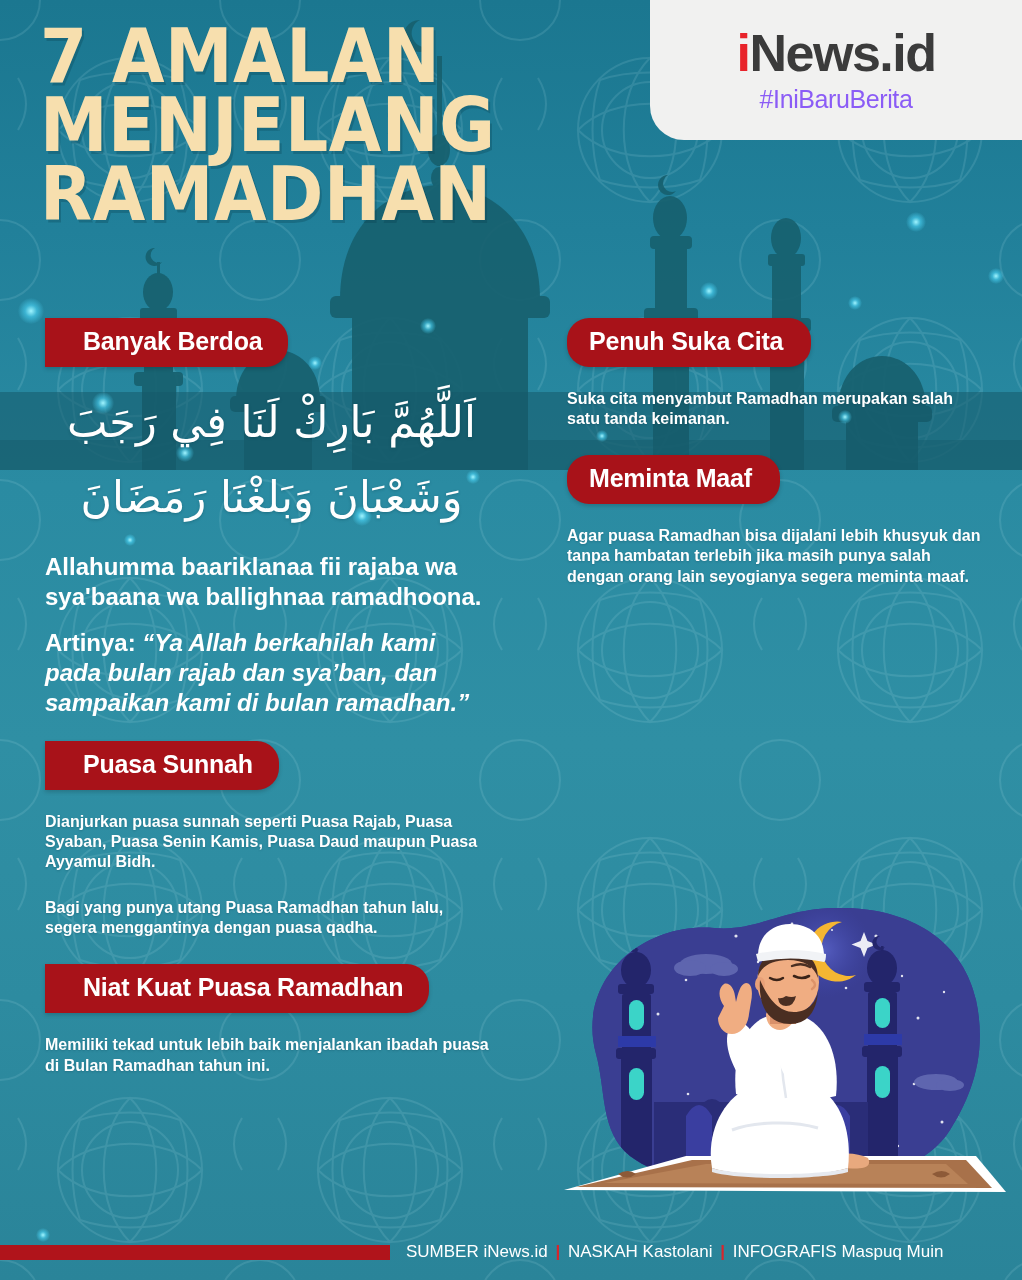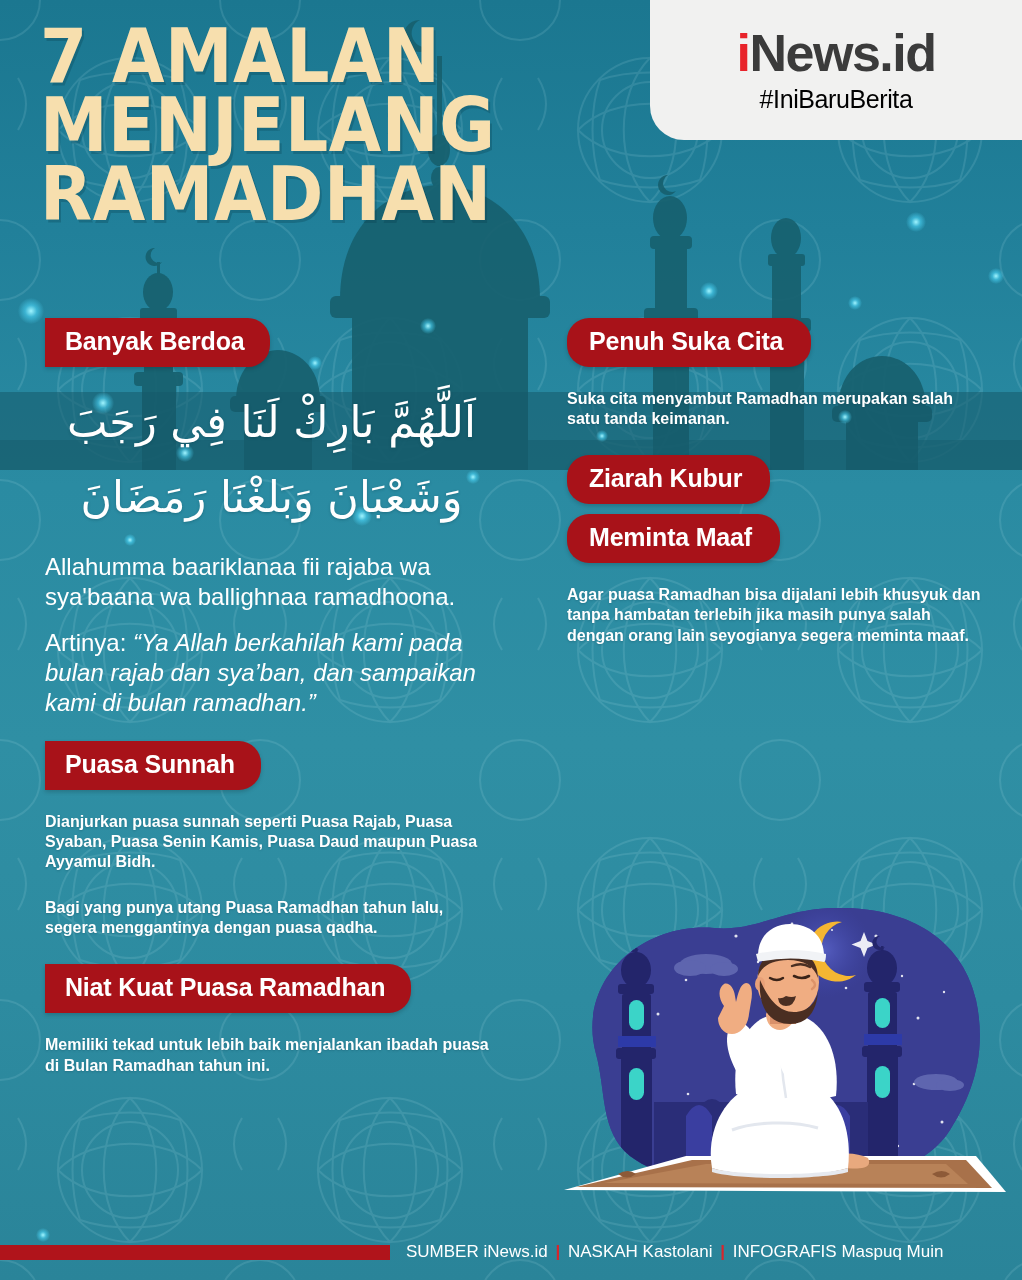--- a/index.html
+++ b/index.html
@@ -32,21 +32,21 @@
     border-bottom-left-radius:34px;
     display:flex;flex-direction:column;
     align-items:center;justify-content:center;
   }
   .logo-word{
     font-size:52px;font-weight:bold;letter-spacing:-1.5px;
     color:#3b3b3b;line-height:1;
   }
   .logo-word .i{color:#e8232a;}
   .logo-tag{
-    margin-top:6px;font-size:25px;color:#000000;letter-spacing:-.4px;
+    margin-top:6px;font-size:25px;color:#8b5cf6;letter-spacing:-.4px;
   }
 
   .title{
     position:absolute;left:40px;top:22px;
     width:520px;
     color:#f7dfae;
     font-family:"DejaVu Sans Condensed","Liberation Sans Narrow","Liberation Sans",sans-serif;
     font-weight:bold;
     font-size:74px;
     line-height:.93;
@@ -65,21 +65,21 @@
   .col-left{left:0;width:520px;padding-left:45px;padding-right:22px;}
   .col-right{left:555px;width:467px;padding-left:12px;padding-right:41px;}
 
   .badge{
     display:inline-block;
     background:#a81219;
     color:#ffffff;
     font-weight:bold;
     font-size:25px;
     line-height:1;
-    padding:11px 26px 13px 20px;
+    padding:11px 26px 13px 38px;
     border-radius:0 22px 22px 0;
     margin:0 0 10px 0;
     box-shadow:0 2px 4px rgba(0,0,0,.18);
     letter-spacing:-.2px;
   }
   .col-right .badge{border-radius:22px;padding:11px 28px 13px 22px;}
 
   .body-text{
     color:#ffffff;
     font-size:16px;
@@ -94,23 +94,23 @@
     color:#ffffff;
     direction:rtl;
     text-align:center;
     font-family:"DejaVu Sans","Liberation Sans",sans-serif;
     font-size:43px;
     line-height:1.75;
     margin:8px 0 16px 0;
     text-shadow:0 1px 3px rgba(6,55,70,.3);
   }
   .translit{
-    color:#ffffff;font-size:24px;font-weight:normal;line-height:1.26;margin:0 0 16px 0;
-  }
-  .meaning{color:#ffffff;font-size:24px;font-weight:normal;line-height:1.26;margin:0 0 22px 0;}
+    color:#ffffff;font-size:24px;font-weight:bold;line-height:1.26;margin:0 0 16px 0;
+  }
+  .meaning{color:#ffffff;font-size:24px;font-weight:bold;line-height:1.26;margin:0 0 22px 0;}
   .meaning em{font-style:italic;}
 
   
   .illus{
     position:absolute;left:546px;top:884px;width:476px;height:336px;
   }
 
   
   .footer{
     position:absolute;left:0;bottom:0;width:1022px;height:56px;
@@ -246,21 +246,20 @@
 
     <div class="badge">Niat Kuat Puasa Ramadhan</div>
     <p class="body-text">Memiliki tekad untuk lebih baik menjalankan ibadah puasa di Bulan Ramadhan tahun ini.</p>
   </div>
 
   <div class="col col-right">
 
     <div class="badge">Penuh Suka Cita</div>
     <p class="body-text">Suka cita menyambut Ramadhan merupakan salah satu tanda keimanan.</p>
 
-    <div class="badge">Ziarah Kubur</div>
 
     <div class="badge">Meminta Maaf</div>
     <p class="body-text tight">Agar puasa Ramadhan bisa dijalani lebih khusyuk dan tanpa hambatan terlebih jika masih punya salah dengan orang lain seyogianya segera meminta maaf.</p>
   </div>
 
   <svg class="illus" viewBox="0 0 476 336">
     <defs>
       <clipPath id="blobclip">
         <path d="M50 170 C 30 96 96 38 168 44 C 214 48 236 22 300 24 C 372 26 418 62 430 116
                  C 442 172 424 214 404 246 C 384 278 336 300 268 302 C 196 304 120 300 84 272

